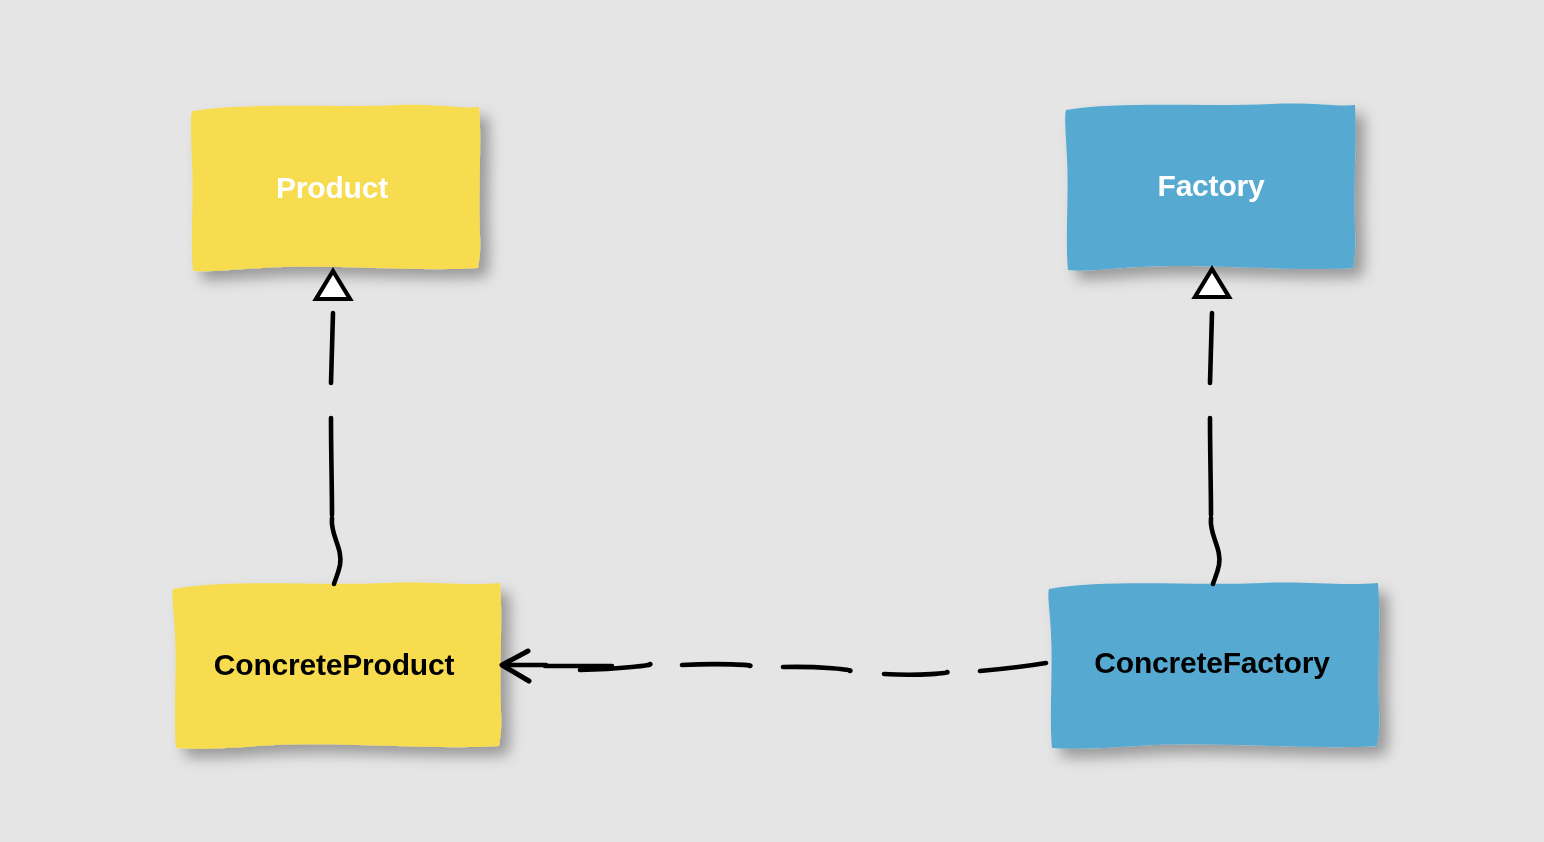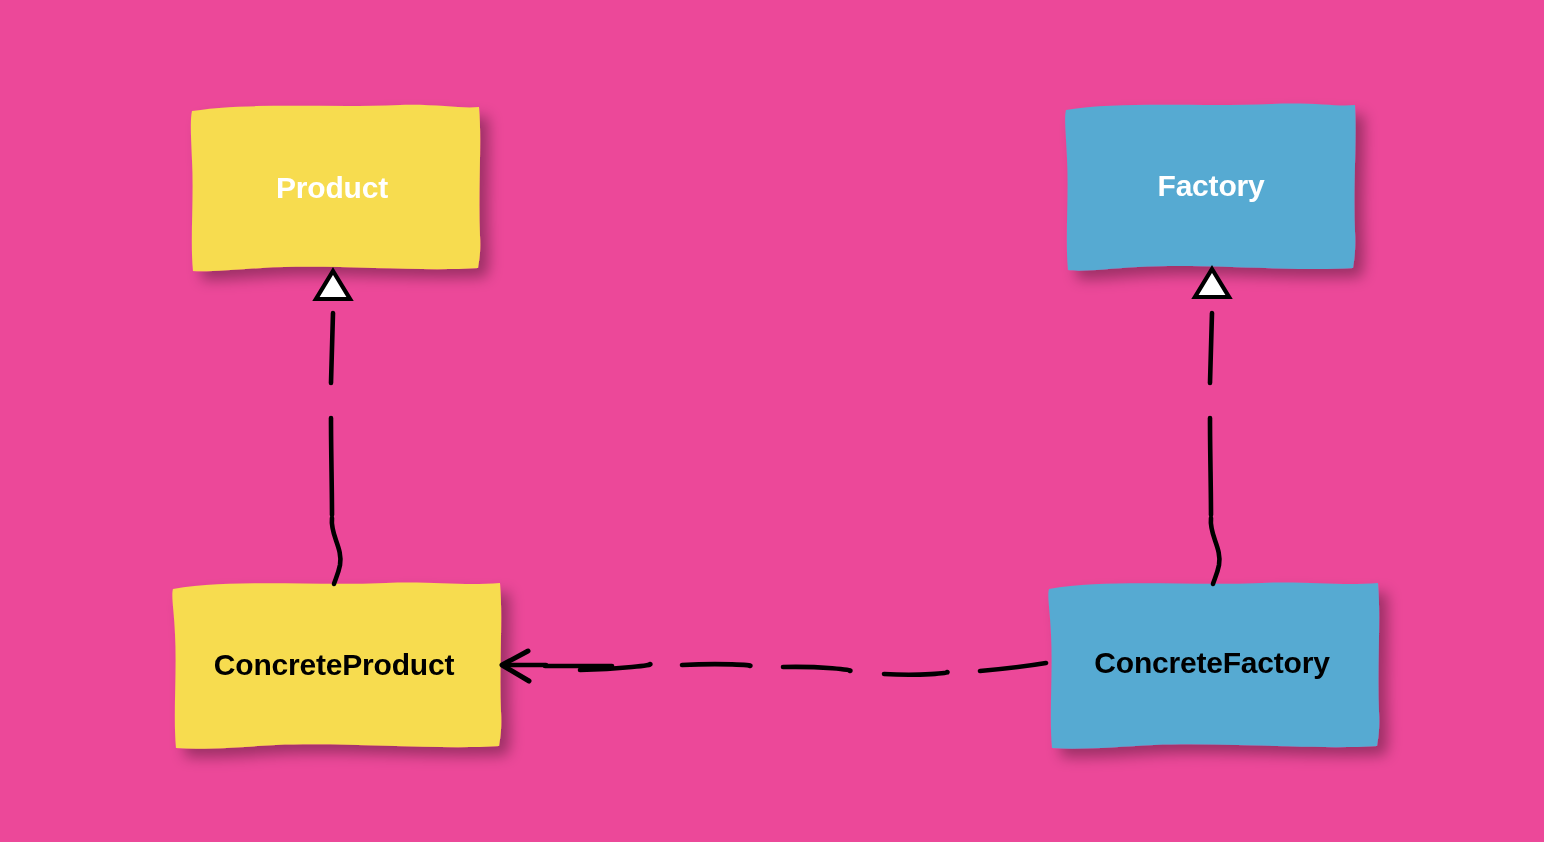--- a/index.html
+++ b/index.html
@@ -50,21 +50,21 @@
   .tri-hollow {
     fill: #ffffff;
     stroke: #000000;
     stroke-width: 4.2;
     stroke-linejoin: miter;
   }
 </style>
 </head>
 <body>
 
-<div id="canvas" style="background: #ec4899;">
+<div id="canvas" style="background: #e5e5e5;">
 
   <svg id="diagram-svg" viewBox="0 0 1544 842" xmlns="http://www.w3.org/2000/svg">
 
     <defs>
       <filter id="sketchShadow" x="-40%" y="-40%" width="200%" height="200%">
         <feDropShadow dx="9" dy="9" stdDeviation="7" flood-color="#000000" flood-opacity="0.33"></feDropShadow>
       </filter>
     </defs>
 
     <g>

